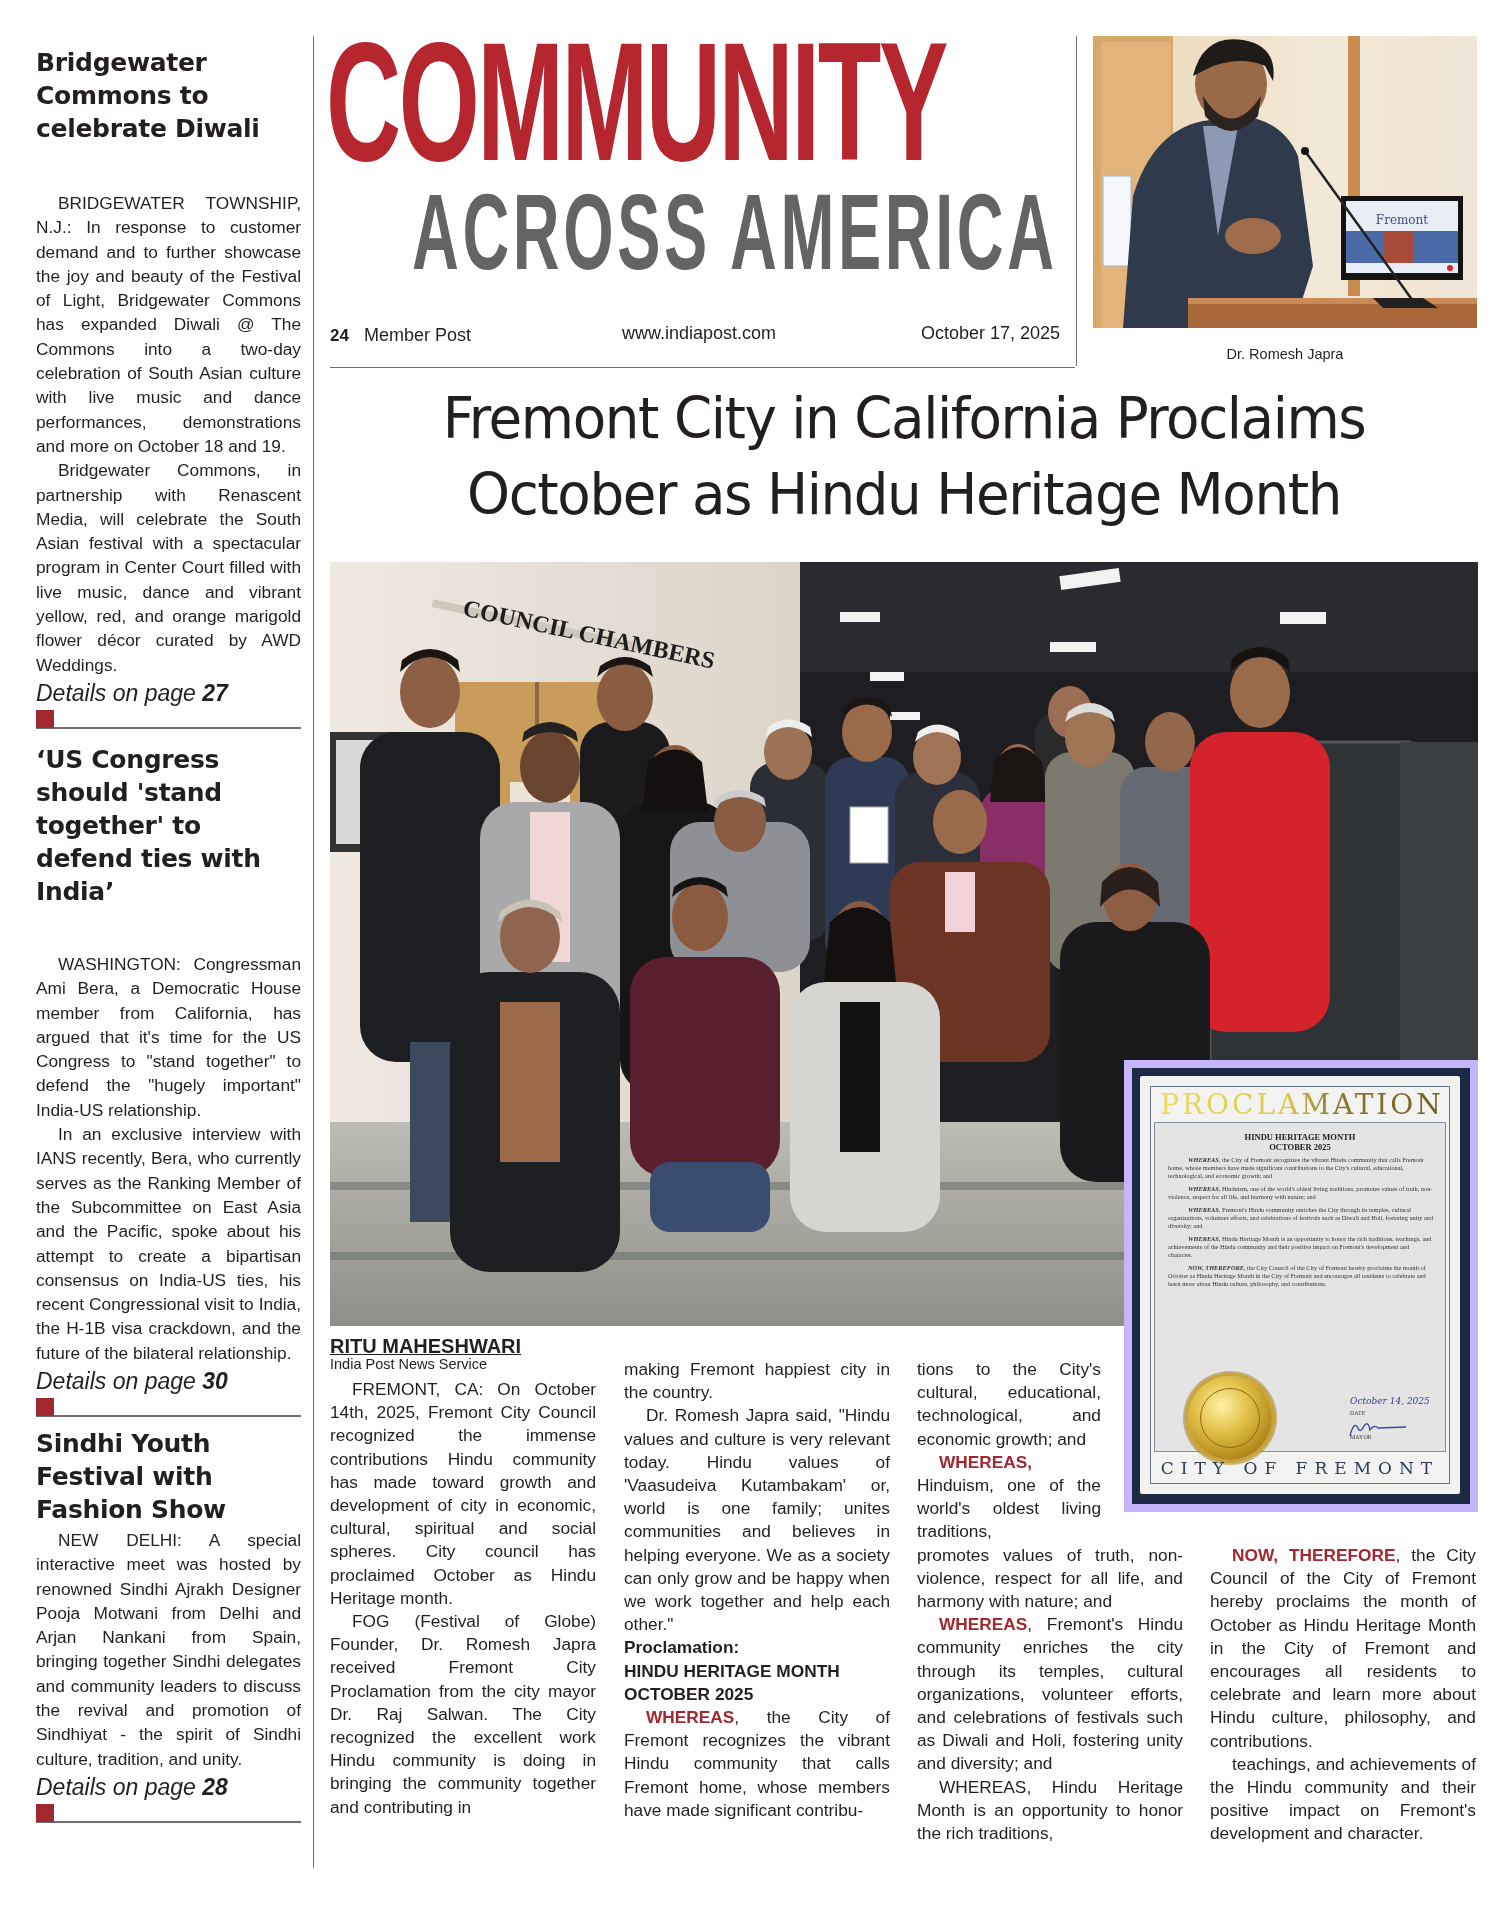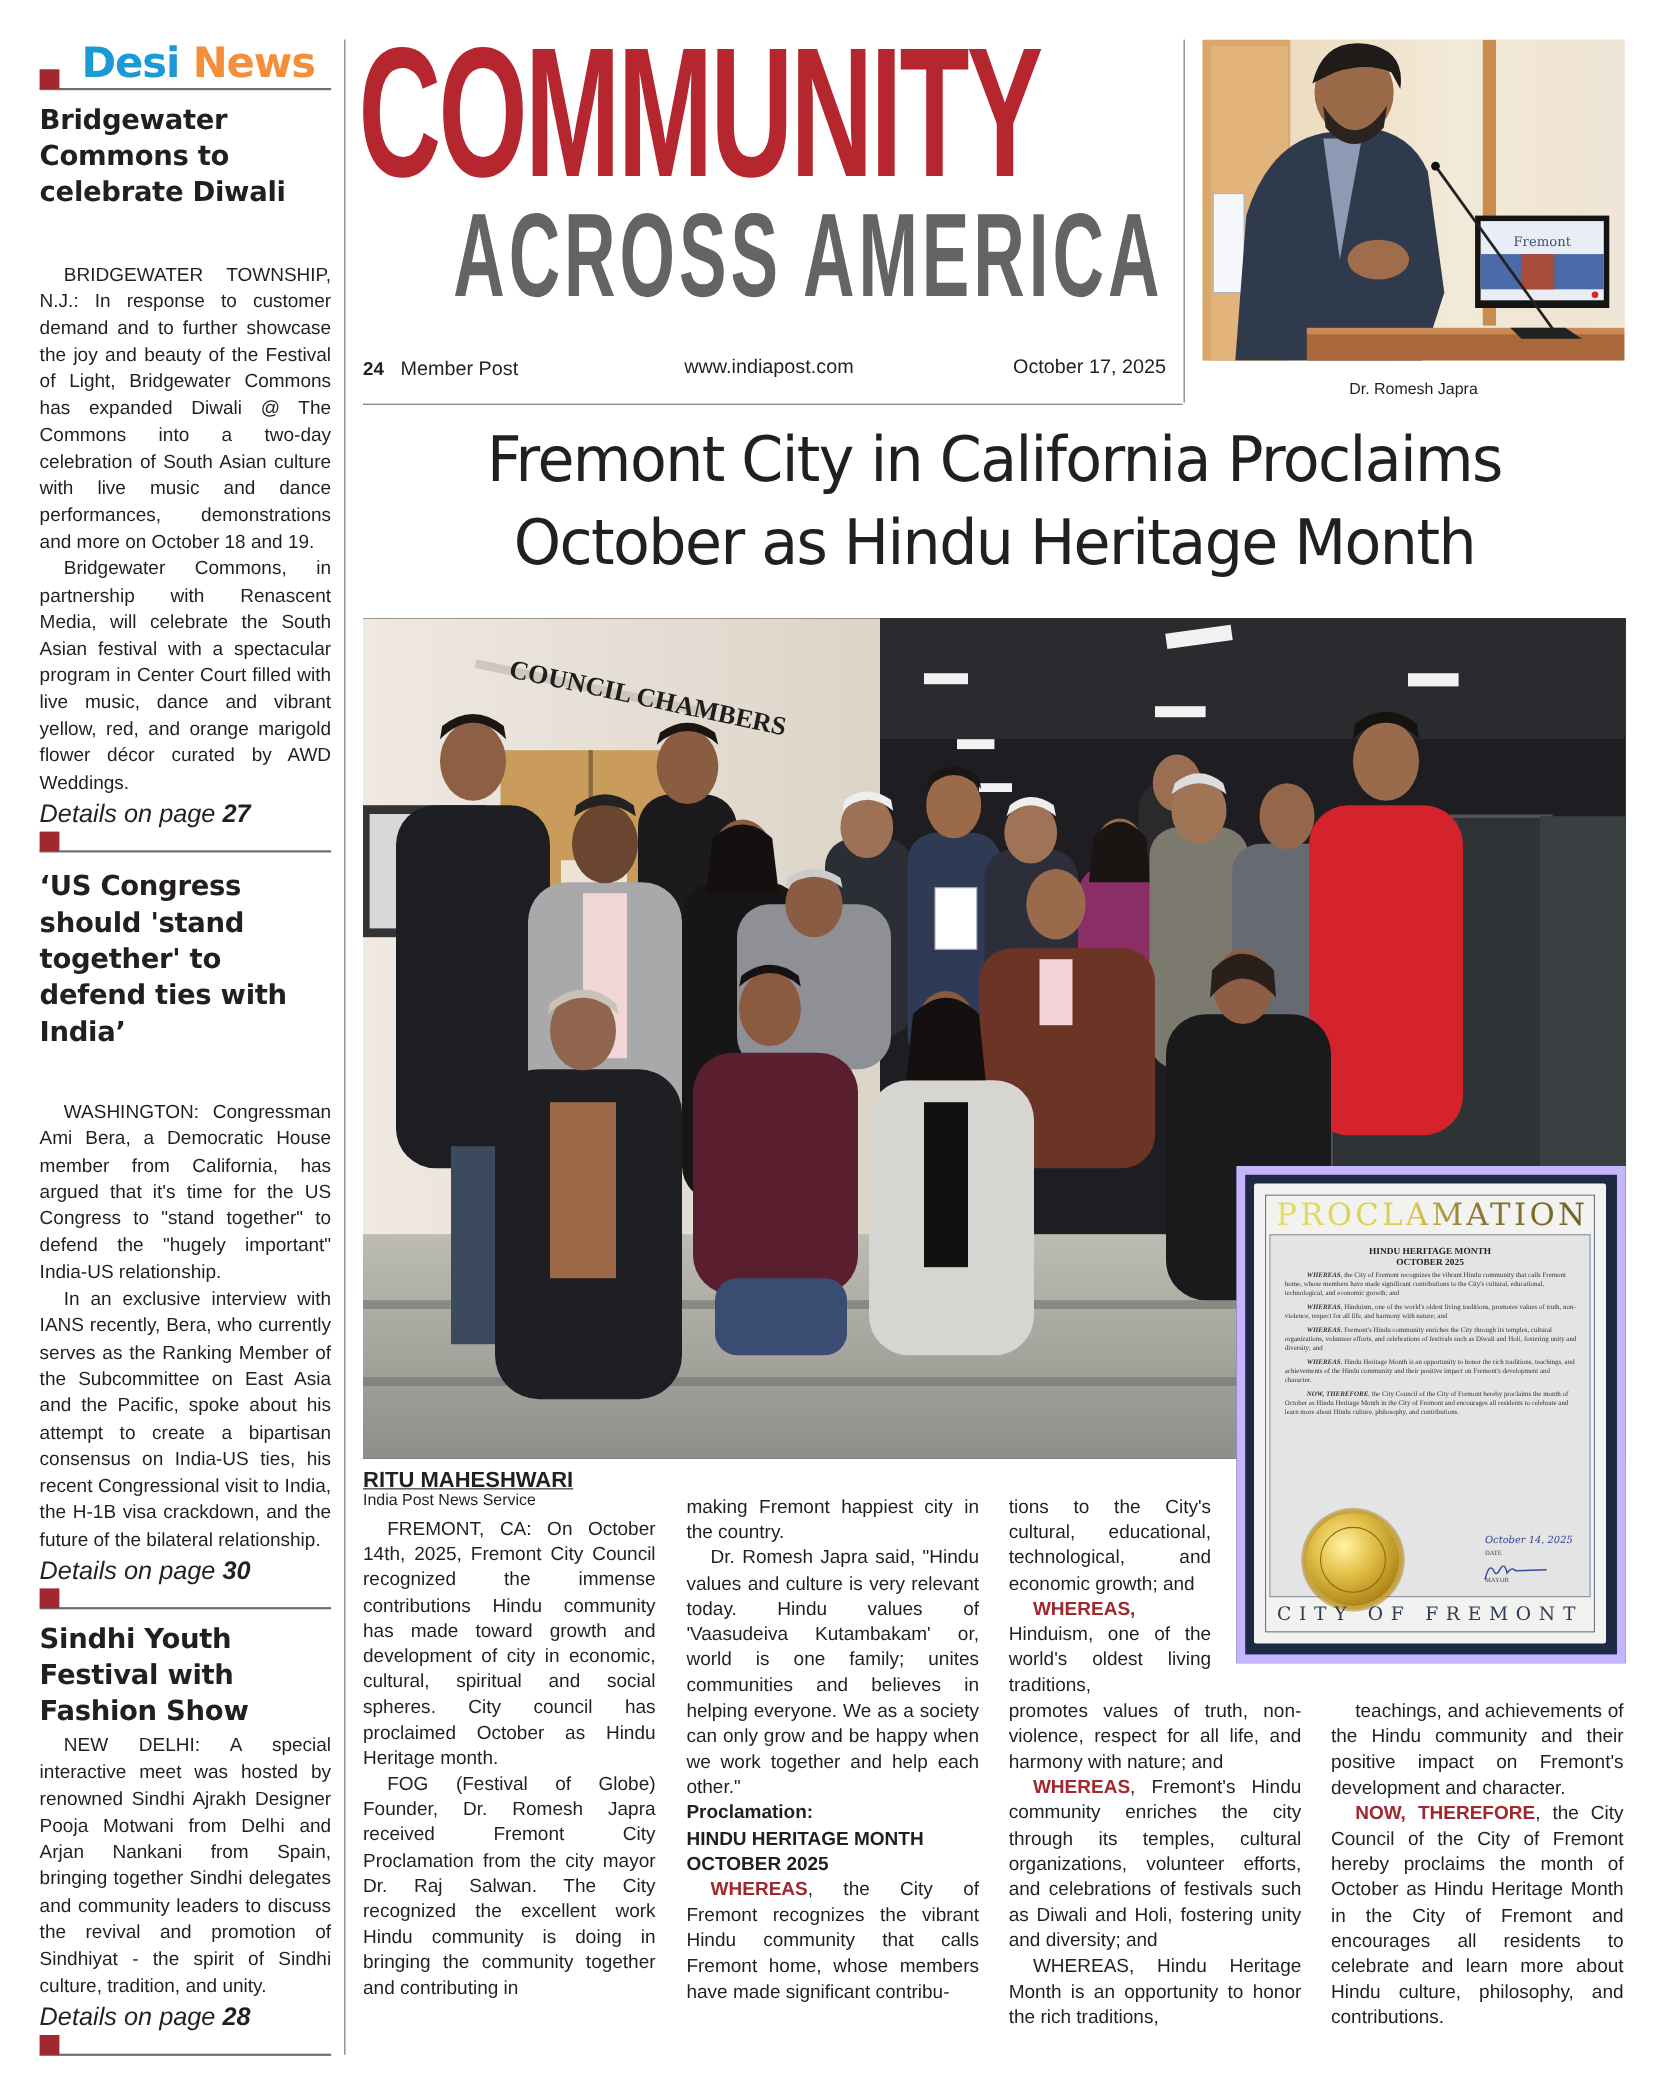--- a/index.html
+++ b/index.html
@@ -101,24 +101,20 @@
   .byline-sub { font-size: 14.5px; line-height: 19px; margin-bottom: 4px; }
 
   svg { display: block; }
 </style>
 </head>
 <body>
 
 <div class="vrule"></div>
 
 <aside class="sidebar">
-  <div class="desi-head">
-    <span class="sq"></span>
-    <span class="desi-title"><span class="d">Desi</span> <span class="n">News</span></span>
-  </div>
 
   <h2 id="story1-head" class="story-head">Bridgewater Commons to celebrate Diwali</h2>
   <div id="story1-body" class="story-body">
     <p>BRIDGEWATER TOWNSHIP, N.J.: In response to customer demand and to further showcase the joy and beauty of the Festival of Light, Bridgewater Commons has expanded Diwali @ The Commons into a two-day celebration of South Asian culture with live music and dance performances, demonstrations and more on October 18 and 19.</p>
     <p>Bridgewater Commons, in partnership with Renascent Media, will celebrate the South Asian festival with a spectacular program in Center Court filled with live music, dance and vibrant yellow, red, and orange marigold flower décor curated by AWD Weddings.</p>
   </div>
   <div class="details"><span>Details on page</span> <b>27</b></div>
   <div class="sep">
       <span class="sq"></span>
     </div>
@@ -397,15 +393,15 @@
   <div class="narrow">
     <p class="noindent">tions to the City's cultural, educational, technological, and economic growth; and</p>
     <p><span class="red">WHEREAS,</span><span> Hinduism, one of the world's oldest living traditions,</span></p>
   </div>
   <p class="noindent">promotes values of truth, non-violence, respect for all life, and harmony with nature; and</p>
   <p><span class="red">WHEREAS</span><span>, Fremont's Hindu community enriches the city through its temples, cultural organizations, volunteer efforts, and celebrations of festivals such as Diwali and Holi, fostering unity and diversity; and</span></p>
   <p>WHEREAS, Hindu Heritage Month is an opportunity to honor the rich traditions,</p>
 </div>
 
 <div id="col4" class="col">
+  <p><span class="red">NOW, THEREFORE</span><span>, the City Council of the City of Fremont hereby proclaims the month of October as Hindu Heritage Month in the City of Fremont and encourages all residents to celebrate and learn more about Hindu culture, philosophy, and contributions.</span></p>
   <p>teachings, and achievements of the Hindu community and their positive impact on Fremont's development and character.</p>
-  <p><span class="red">NOW, THEREFORE</span><span>, the City Council of the City of Fremont hereby proclaims the month of October as Hindu Heritage Month in the City of Fremont and encourages all residents to celebrate and learn more about Hindu culture, philosophy, and contributions.</span></p>
 </div>
 
 </body></html>

